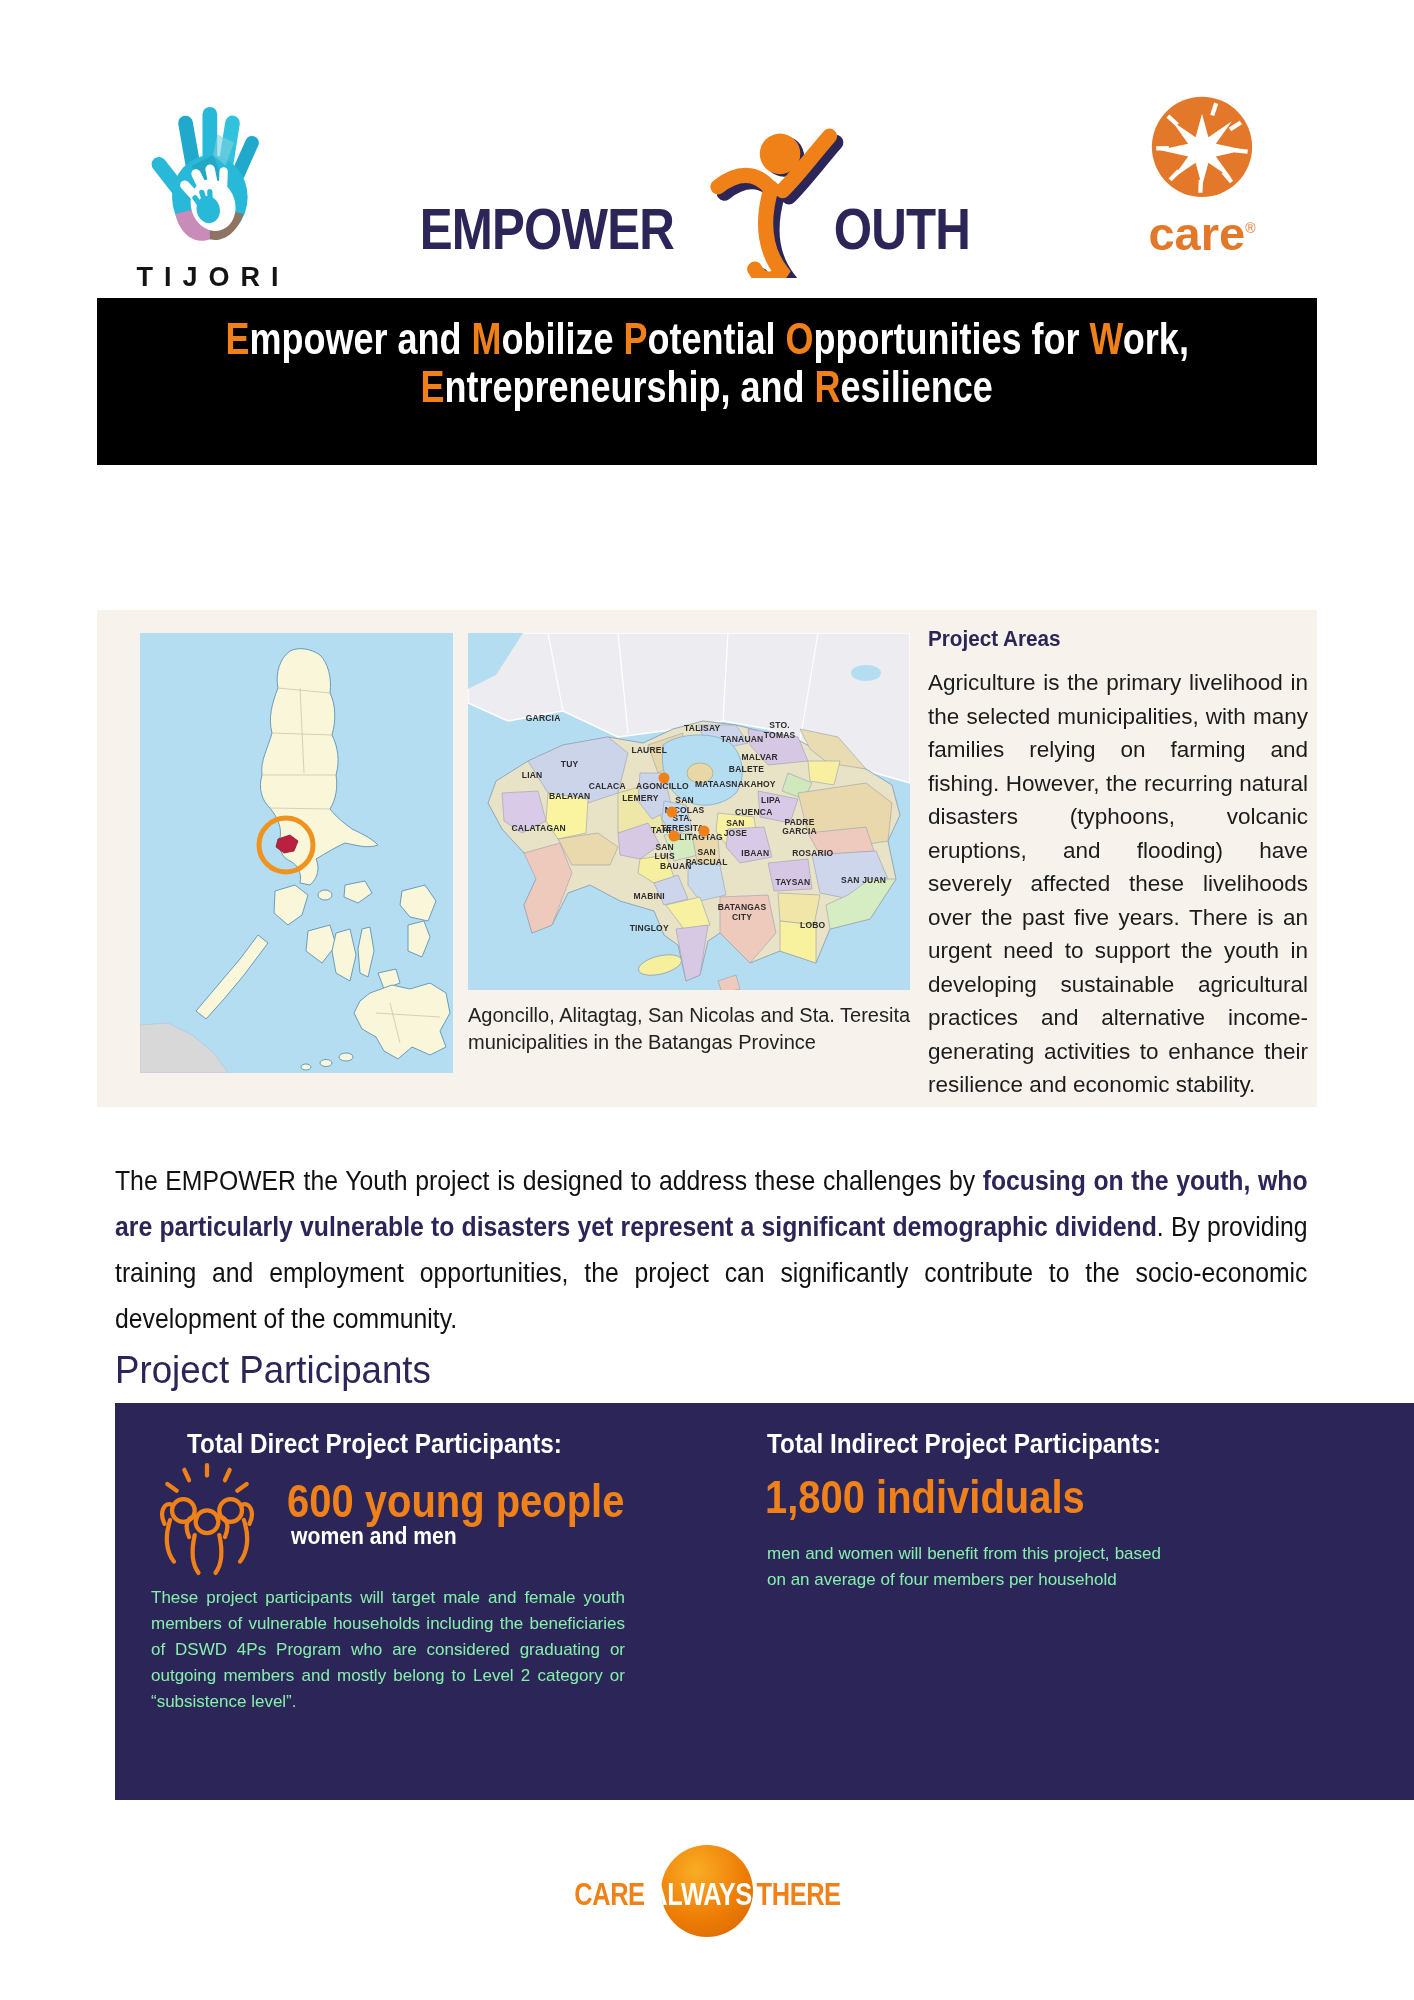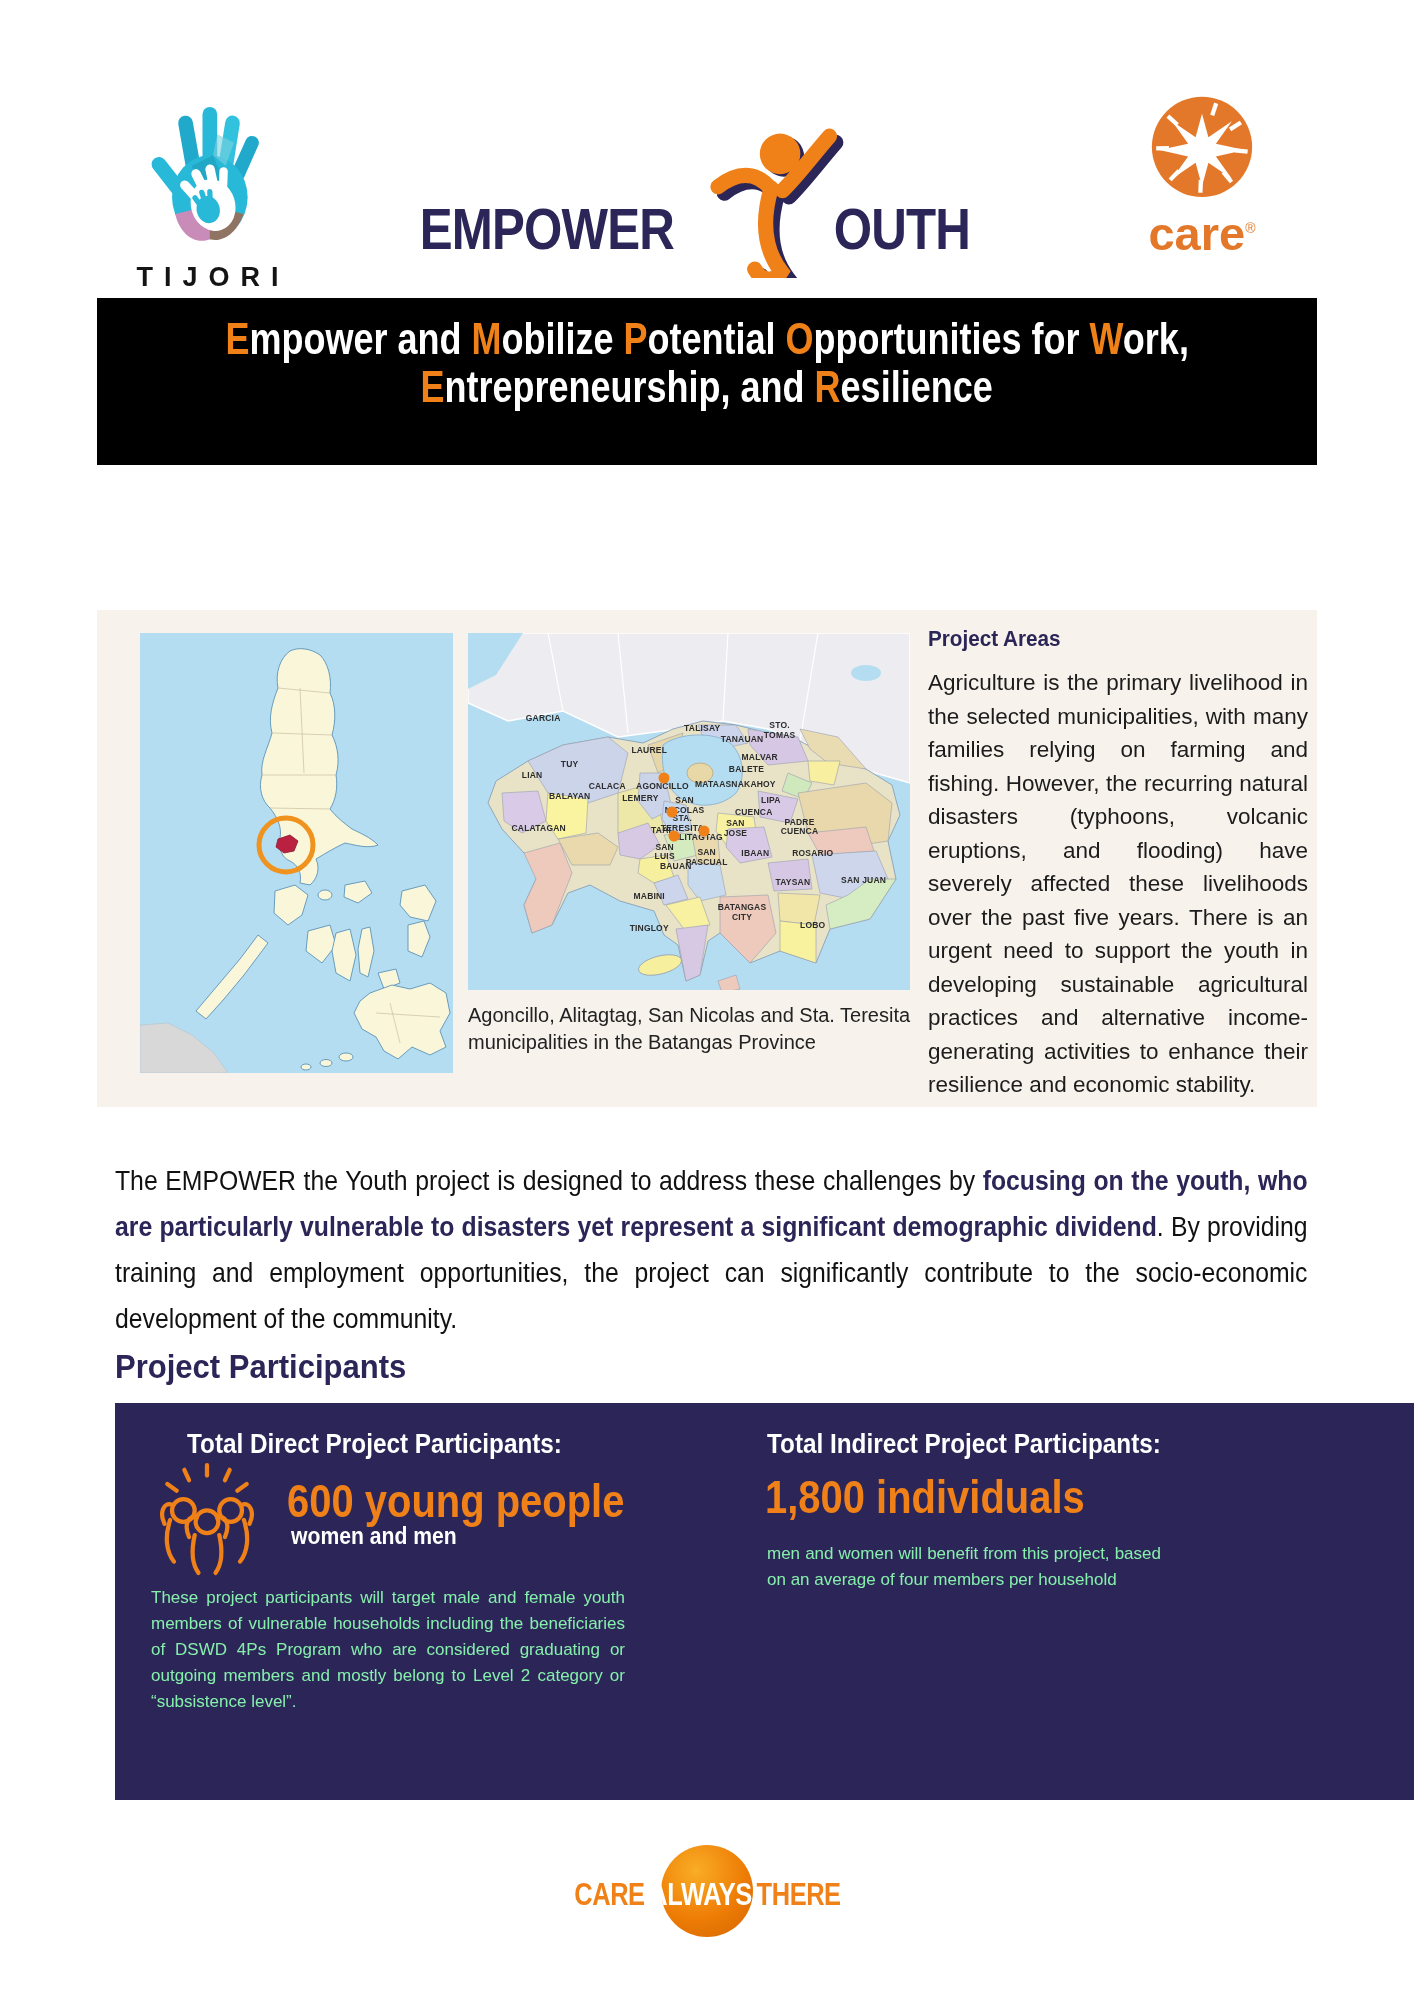--- a/index.html
+++ b/index.html
@@ -39,21 +39,21 @@
   .areas-right{left:831px;top:16px;width:380px;}
   .areas-title{font-size:22px;font-weight:bold;color:#2b2657;}
   .areas-body{margin-top:14px;font-size:22.5px;line-height:1.49;color:#1c1c1c;text-align:justify;}
 
   
   .intro{left:115px;top:1158px;width:1325px;transform:scaleX(0.9);transform-origin:left top;
          font-size:27.5px;line-height:1.67;color:#111111;text-align:justify;}
   .intro .hl{color:#2b2657;font-weight:bold;}
 
   
-  .pp-title{left:115px;top:1348px;font-size:33px;font-weight:bold;color:#2b2657;text-align:center;}
+  .pp-title{left:115px;top:1348px;font-size:39px;font-weight:normal;color:#2b2657;text-align:center;}
   .panel{left:115px;top:1403px;width:1348px;height:397px;background:#2b2657;color:#ffffff;}
   .col-title{font-size:27px;font-weight:bold;color:#ffffff;}
   .big-num{font-size:47px;font-weight:bold;color:#f08119;line-height:1;}
   .num-sub{font-size:23px;font-weight:bold;color:#ffffff;}
   .panel-body{font-size:17px;line-height:1.53;color:#86efac;text-align:justify;}
   .d-title{left:72px;top:26px;}
   .d-icon{left:40px;top:56px;}
   .d-num{left:172px;top:74px;}
   .d-sub{left:176px;top:120px;}
   .d-body{left:36px;top:182px;width:474px;}
@@ -257,21 +257,21 @@
         <span class="map-label" style="left: 60.5%; top: 42.5%;">MATAASNAKAHOY</span>
         <span class="map-label" style="left: 68.5%; top: 47%;">LIPA</span>
         <span class="map-label" style="left: 56.5%; top: 50.5%; margin-left: 36px;">CUENCA</span>
         <span class="map-label" style="left: 48.5%; top: 53.5%;">STA.
 TERESITA</span>
         <span class="map-label" style="left: 44%; top: 55.5%;">TAAL</span>
         <span class="map-label" style="left: 52%; top: 57.5%;">ALITAGTAG</span>
         <span class="map-label" style="left: 60.5%; top: 55%;">SAN
 JOSE</span>
         <span class="map-label" style="left: 75%; top: 54.5%;">PADRE
-CUENCA</span>
+GARCIA</span>
         <span class="map-label" style="left: 44.5%; top: 61.5%;">SAN
 LUIS</span>
         <span class="map-label" style="left: 54%; top: 63%;">SAN
 PASCUAL</span>
         <span class="map-label" style="left: 47%; top: 65.5%;">BAUAN</span>
         <span class="map-label" style="left: 65%; top: 62%;">IBAAN</span>
         <span class="map-label" style="left: 78%; top: 62%;">ROSARIO</span>
         <span class="map-label" style="left: 73.5%; top: 70%;">TAYSAN</span>
         <span class="map-label" style="left: 89.5%; top: 69.5%;">SAN JUAN</span>
         <span class="map-label" style="left: 41%; top: 74%;">MABINI</span>

